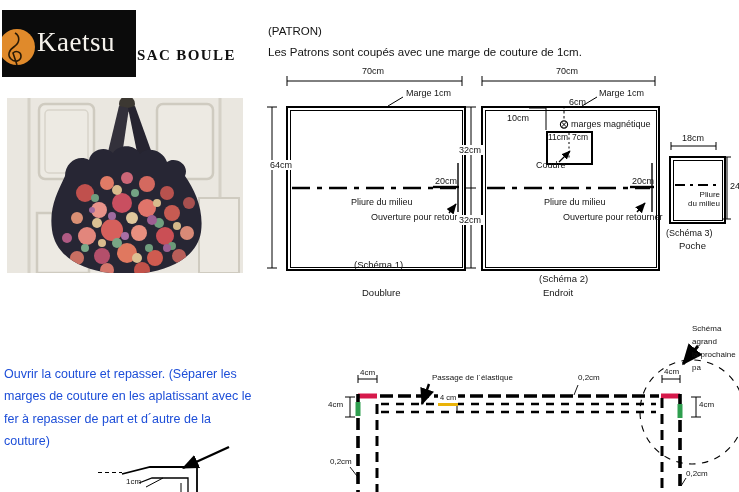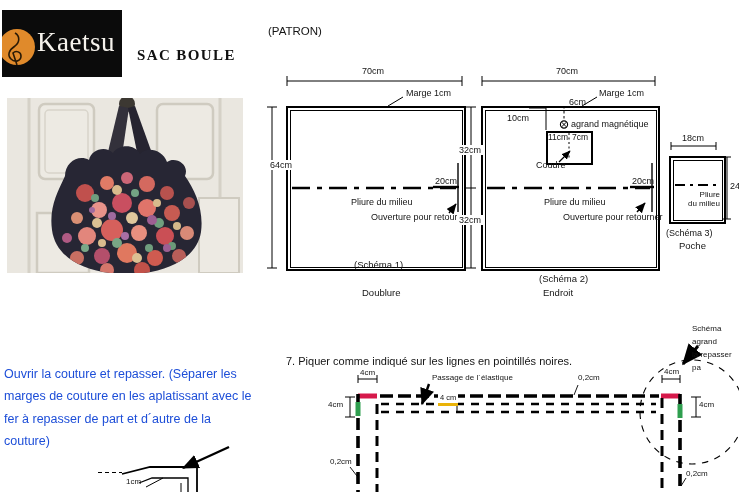--- a/index.html
+++ b/index.html
@@ -7,21 +7,21 @@
         font-family:"Liberation Sans",sans-serif;color:#1a1a1a;}
   svg{display:block;}
   .abs{position:absolute;}
   .lbl{position:absolute;white-space:nowrap;color:#141414;font-family:"Liberation Sans",sans-serif;line-height:1.15;}
   .f75{font-size:7.5px;} .f8{font-size:8px;} .f85{font-size:8.5px;} .f9{font-size:9px;}
   .f95{font-size:9.5px;} .f11{font-size:11px;} .f115{font-size:11.5px;}
   .wbg{background:#fff;padding:0 2px;}
   .pre{white-space:pre-line;}
   .ctr{text-align:right;}
   
-  #logo{position:absolute;left:2px;top:10px;width:120px;height:67px;background:#0b0b0b;overflow:hidden;}
+  #logo{position:absolute;left:2px;top:10px;width:134px;height:67px;background:#0b0b0b;overflow:hidden;}
   #logo .brand{position:absolute;left:35px;top:17px;color:#f5f2ec;font-family:"Liberation Serif",serif;
                font-size:27px;letter-spacing:.5px;}
   #sacboule{position:absolute;left:137px;top:47px;font-family:"Liberation Serif",serif;font-weight:700;
             font-size:15px;letter-spacing:1.4px;color:#111;}
   
   .drect{position:absolute;border:2.2px solid #000;background:#fff;}
   .drect .inner{position:absolute;left:1.5px;top:1.5px;right:1.5px;bottom:1.5px;border:1px solid #000;}
   
   #leftnote{position:absolute;left:4px;top:363px;width:272px;font-size:12.5px;line-height:22.4px;
             white-space:pre-line;color:#1d4ed8;}
@@ -35,20 +35,21 @@
   <div id="logo">
     <svg class="abs" style="left:-4px;top:18px" width="38" height="38" viewBox="0 0 38 38">
       <circle cx="19" cy="19" r="18" fill="#e08a2b"></circle>
       <path d="M17,5 C22,8 22,14 17,18 C11,22 9,27 13,31 C17,35 23,33 23,28 C23,24 18,22 15,25 L19,37" stroke="#2a1a06" stroke-width="1.6" fill="none"></path>
     </svg>
     <span class="brand">Kaetsu</span>
   </div>
   <div id="sacboule">SAC BOULE</div>
 
   <div class="lbl f115" style="left:268px;top:25px">(PATRON)</div>
+  <div class="lbl f115" style="left:268px;top:46px">Les Patrons sont coupés avec une marge de couture de 1cm.</div>
 
   <div id="photo">
     <svg width="236" height="175" viewBox="0 0 236 175">
       <rect width="236" height="175" fill="#eae7e0"></rect>
       <line x1="22" y1="0" x2="22" y2="175" stroke="#d5d1c7" stroke-width="3"></line>
       <line x1="213" y1="0" x2="213" y2="175" stroke="#d5d1c7" stroke-width="3"></line>
       <rect x="32" y="6" width="55" height="75" rx="6" fill="#edeae3" stroke="#cfcbc0" stroke-width="2.5"></rect>
       <rect x="38" y="12" width="43" height="63" rx="4" fill="none" stroke="#d8d4ca" stroke-width="1.5"></rect>
       <rect x="150" y="6" width="56" height="75" rx="6" fill="#edeae3" stroke="#cfcbc0" stroke-width="2.5"></rect>
       <rect x="30" y="115" width="52" height="60" fill="#edeae3" stroke="#cfcbc0" stroke-width="2.5"></rect>
@@ -234,21 +235,21 @@
   <div class="lbl f95" style="left:354px;top:260px">(Schéma 1)</div>
   <div class="lbl f95" style="left:362px;top:288px">Doublure</div>
 
   <div class="lbl f9 wbg" style="left:457px;top:145px">32cm</div>
   <div class="lbl f9 wbg" style="left:457px;top:215px">32cm</div>
 
   <div class="lbl f9" style="left:556px;top:66px">70cm</div>
   <div class="lbl f9" style="left:599px;top:88px">Marge 1cm</div>
   <div class="lbl f9" style="left:507px;top:113px">10cm</div>
   <div class="lbl f9" style="left:569px;top:97px">6cm</div>
-  <div class="lbl f9" style="left:571px;top:119px">agrand magnétique</div>
+  <div class="lbl f9" style="left:571px;top:119px">marges magnétique</div>
   <div class="lbl f85" style="left:548px;top:133px">11cm</div>
   <div class="lbl f85" style="left:572px;top:133px">7cm</div>
   <div class="lbl f9" style="left:536px;top:160px">Coudre</div>
   <div class="lbl f9" style="left:632px;top:176px">20cm</div>
   <div class="lbl f9" style="left:544px;top:197px">Pliure du milieu</div>
   <div class="lbl f9" style="left:563px;top:212px">Ouverture pour retourner</div>
   <div class="lbl f95" style="left:539px;top:274px">(Schéma 2)</div>
   <div class="lbl f95" style="left:543px;top:288px">Endroit</div>
 
   <div class="lbl f9" style="left:682px;top:133px">18cm</div>
@@ -257,26 +258,25 @@
 du milieu</div>
   <div class="lbl f9" style="left:666px;top:228px">(Schéma 3)</div>
   <div class="lbl f95" style="left:679px;top:241px">Poche</div>
 
   <div id="leftnote">Ouvrir la couture et repasser. (Séparer les
 marges de couture en les aplatissant avec le
 fer à repasser de part et d´autre de la
 couture)</div>
   <div class="lbl f8" style="left:126px;top:477px">1cm</div>
 
-  <div class="lbl f11" style="left:286px;top:355px">7. Piquer comme indiqué sur les lignes en pointillés noires.</div>
   <div class="lbl f8" style="left:360px;top:368px">4cm</div>
   <div class="lbl f8" style="left:432px;top:373px">Passage de l´élastique</div>
   <div class="lbl f8" style="left:578px;top:373px">0,2cm</div>
   <div class="lbl f8" style="left:664px;top:367px">4cm</div>
   <div class="lbl f8" style="left:328px;top:400px">4cm</div>
   <div class="lbl f8" style="left:699px;top:400px">4cm</div>
   <div class="lbl f75 wbg" style="left:438px;top:394px;border-bottom:3px solid #eab308">4 cm</div>
   <div class="lbl f8" style="left:330px;top:457px">0,2cm</div>
   <div class="lbl f8" style="left:686px;top:469px">0,2cm</div>
   <div class="lbl f8 pre" style="left:692px;top:322px;line-height:13px">Schéma agrand
-la repasser pa</div>
+la prochaine pa</div>
 
 </div>
 
 </body></html>

